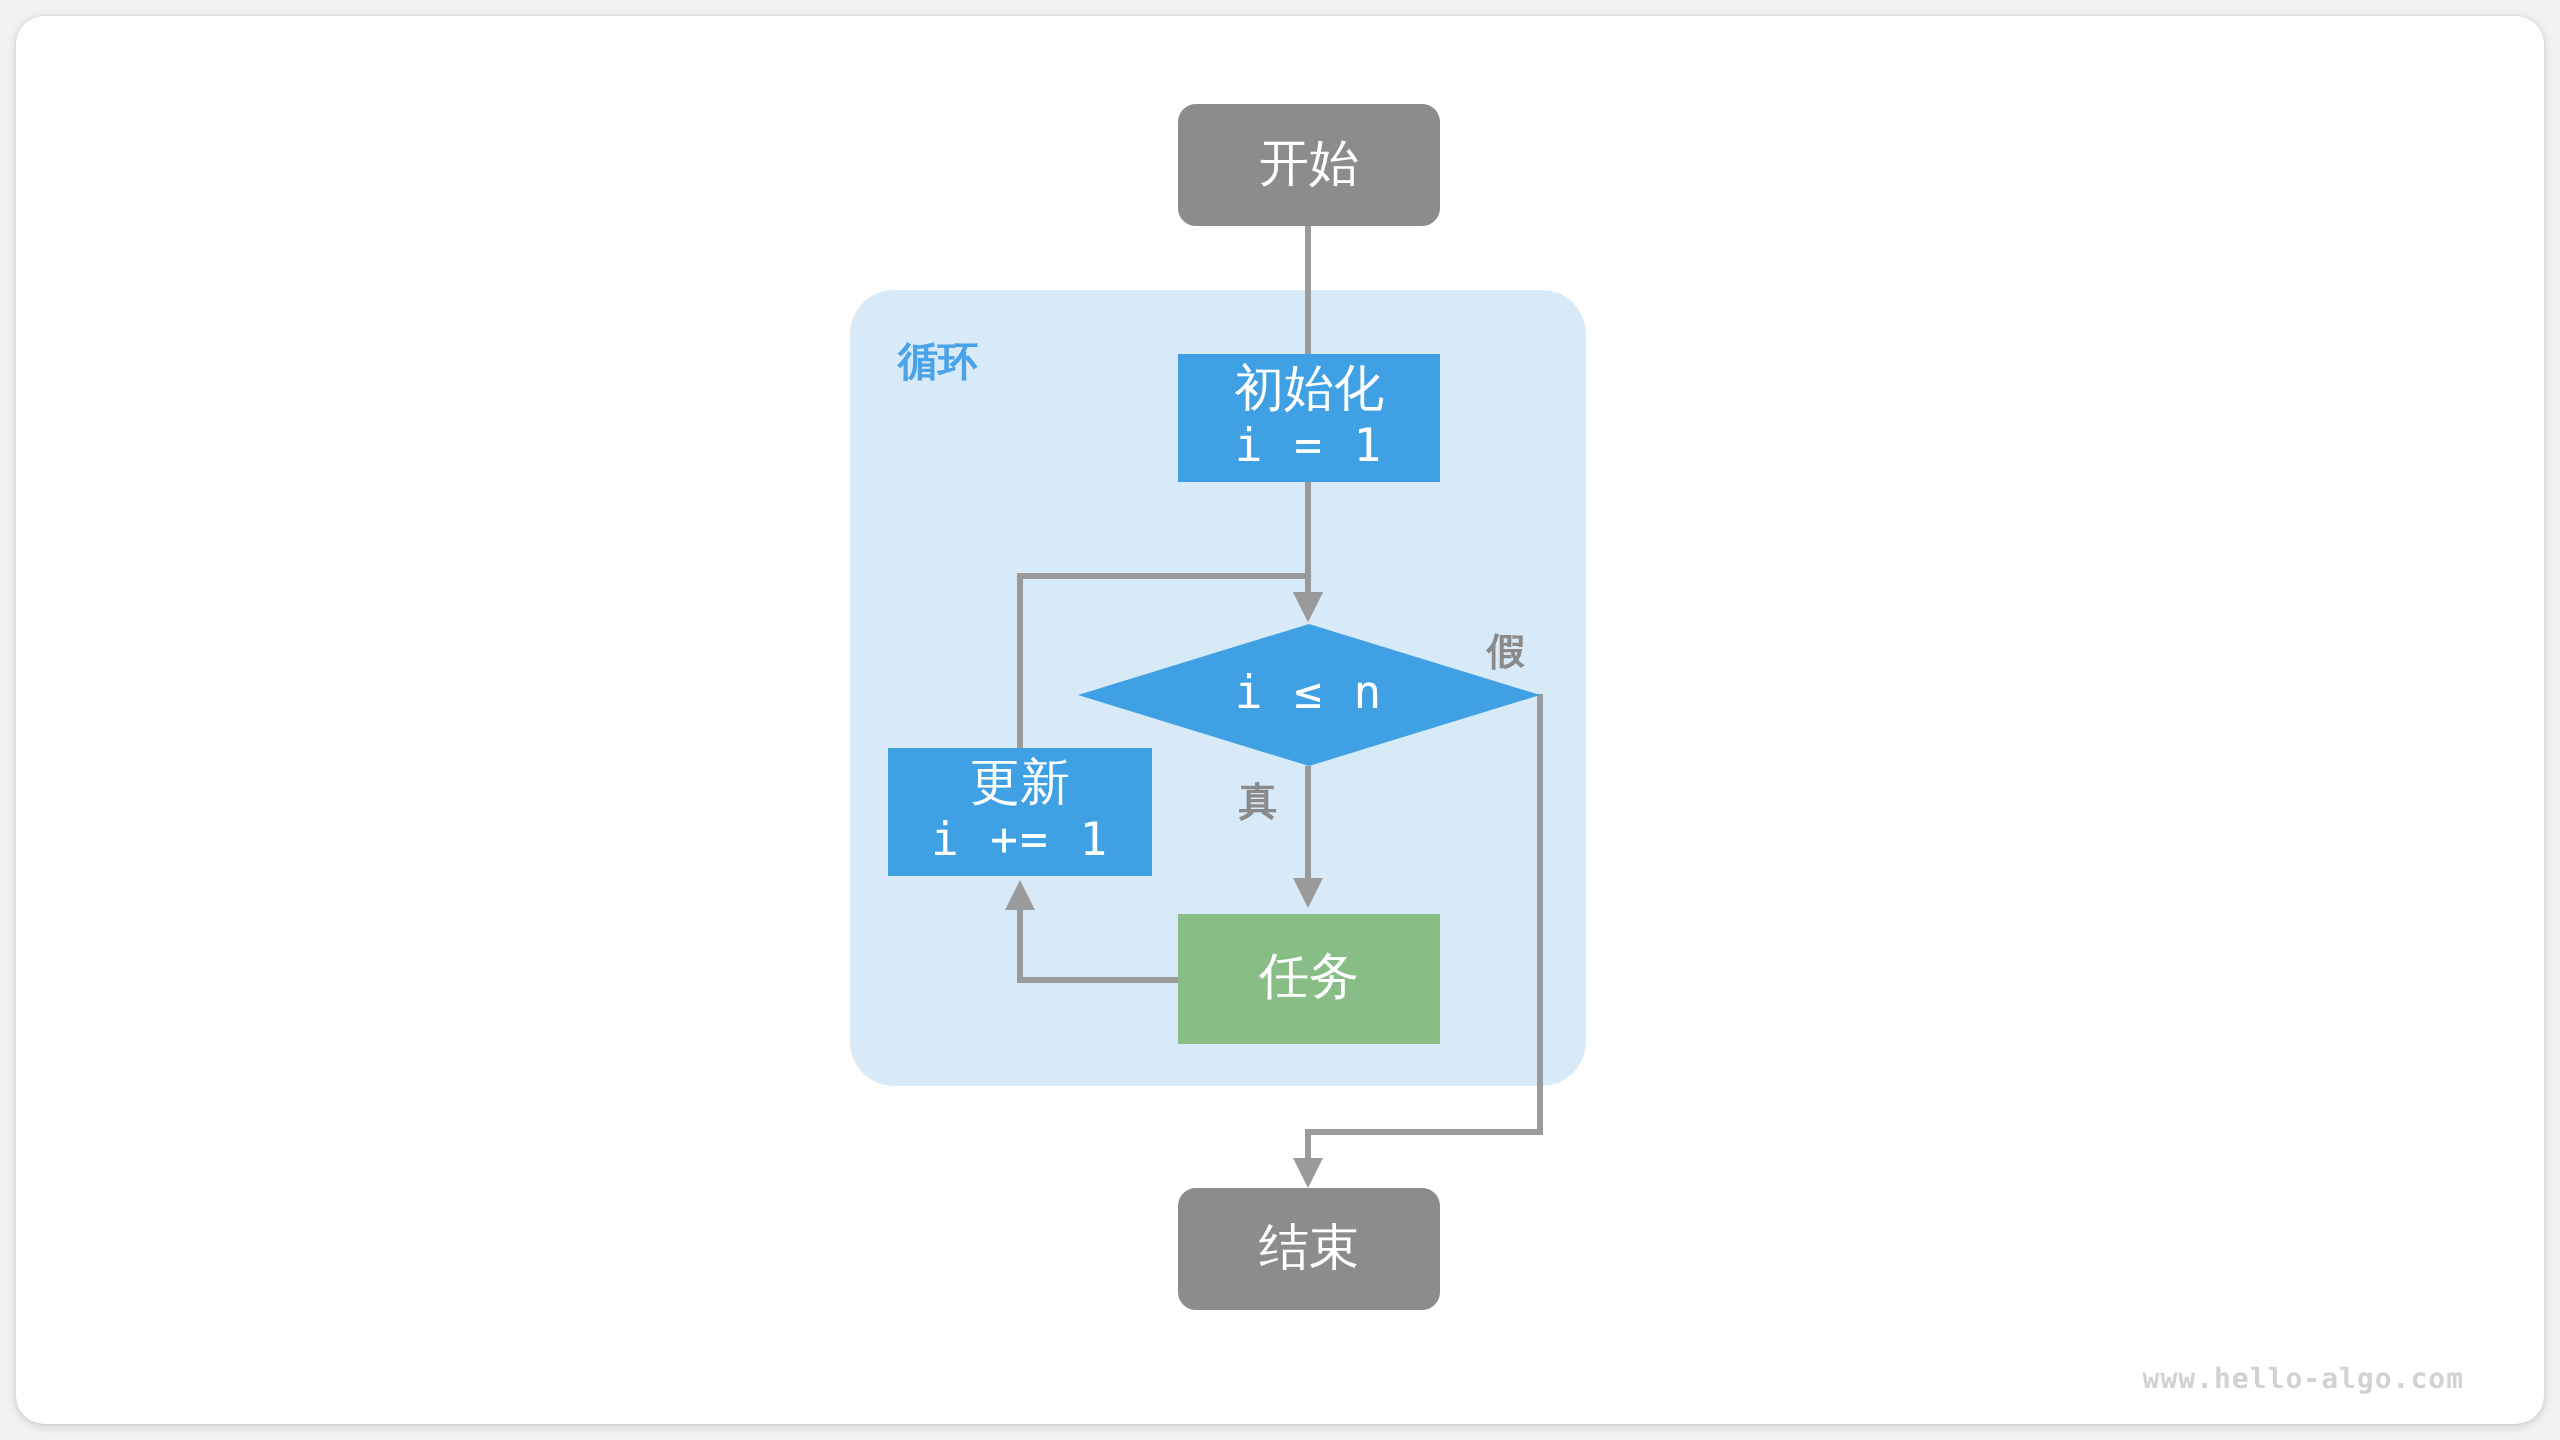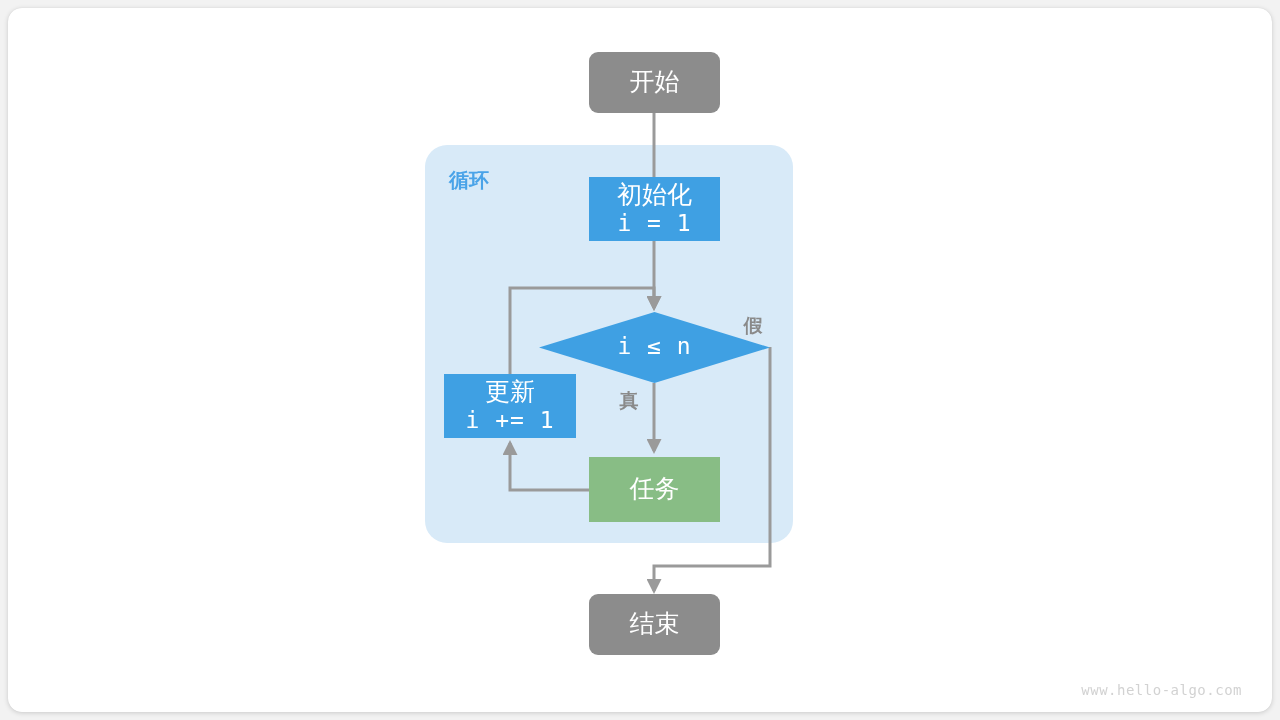--- a/index.html
+++ b/index.html
@@ -61,27 +61,28 @@
   .group-label {
     font-family: "Liberation Sans", "DejaVu Sans", sans-serif;
     font-size: 20px;
     font-weight: bold;
     fill: #4aa3e8;
     text-anchor: start;
     dominant-baseline: middle;
   }
   .watermark {
     position: absolute;
-    right: 38px;
+    right: 48px;
     bottom: 22px;
     font-family: "DejaVu Sans Mono", "Liberation Mono", monospace;
     font-size: 14px;
     color: #d2d2d2;
     letter-spacing: 0.5px;
     white-space: nowrap;
+    font-weight: bold;
   }
   .edge-line {
     stroke: #9a9a9a;
     stroke-width: 3;
     fill: none;
   }
 </style>
 </head>
 <body>
 

